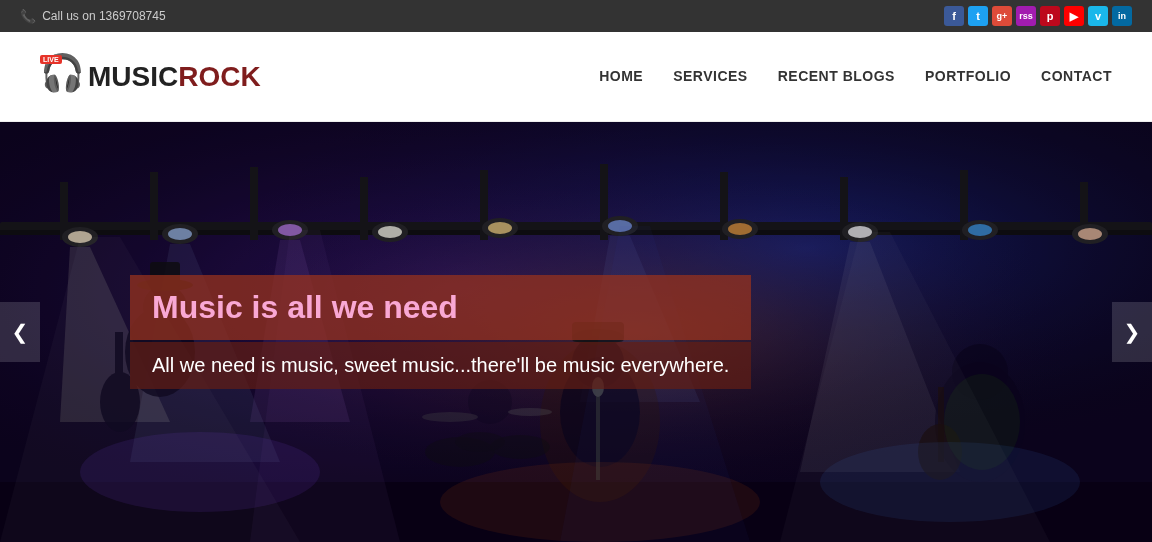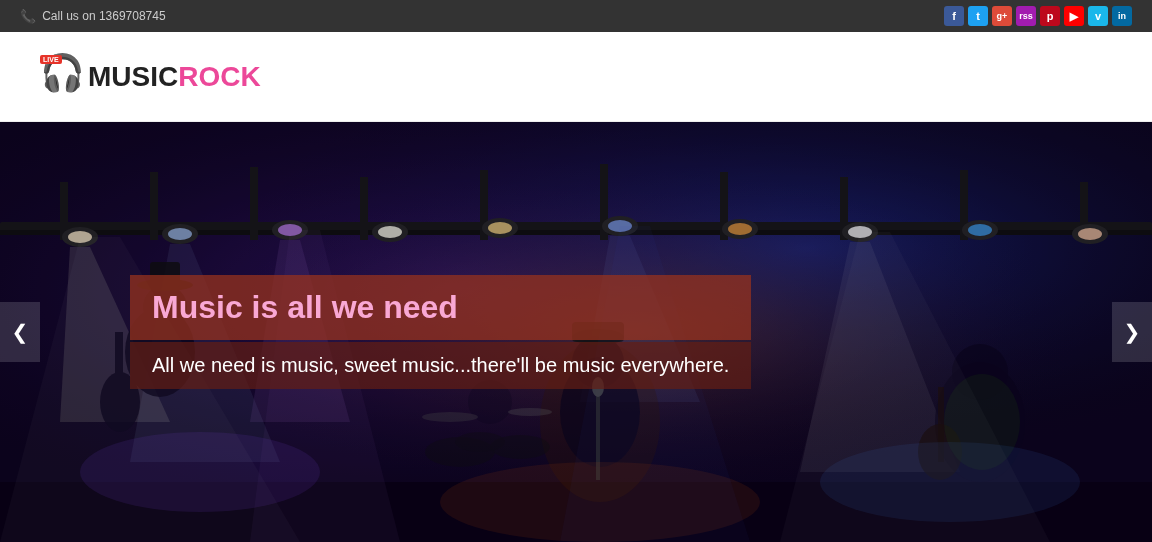--- a/index.html
+++ b/index.html
@@ -84,21 +84,21 @@
       font-size: 7px;
       font-weight: bold;
       padding: 1px 3px;
       border-radius: 2px;
     }
     .logo-text {
       font-size: 28px;
       font-weight: bold;
     }
     .logo-text .music { color: #222; }
-    .logo-text .rock { color: #ec4899; }
+    .logo-text .rock { color: #7f1d1d; }
 
     #nav {
       display: flex;
       gap: 30px;
       align-items: center;
     }
     .nav-item {
       font-size: 14px;
       font-weight: 600;
       color: #333;
@@ -195,20 +195,27 @@
 <div id="header">
   <div id="logo">
     <div class="logo-icon-wrap">
       <span class="logo-headphones">🎧</span>
       <span class="logo-live-badge">LIVE</span>
     </div>
     <div class="logo-text">
       <span class="music">MUSIC</span><span class="rock">ROCK</span>
     </div>
   </div>
+  <nav id="nav">
+    <span class="nav-item">HOME</span>
+    <span class="nav-item">SERVICES</span>
+    <span class="nav-item">RECENT BLOGS</span>
+    <span class="nav-item">PORTFOLIO</span>
+    <span class="nav-item">CONTACT</span>
+  </nav>
 </div>
 
 <div id="hero">
 
   <svg class="concert-scene" viewBox="0 0 1152 420" preserveAspectRatio="xMidYMid slice" xmlns="http://www.w3.org/2000/svg">
 
     <defs>
       <radialGradient id="purpleGlow" cx="40%" cy="40%" r="60%">
         <stop offset="0%" stop-color="#5522aa" stop-opacity="0.6"></stop>
         <stop offset="100%" stop-color="#0a0020" stop-opacity="0"></stop>

